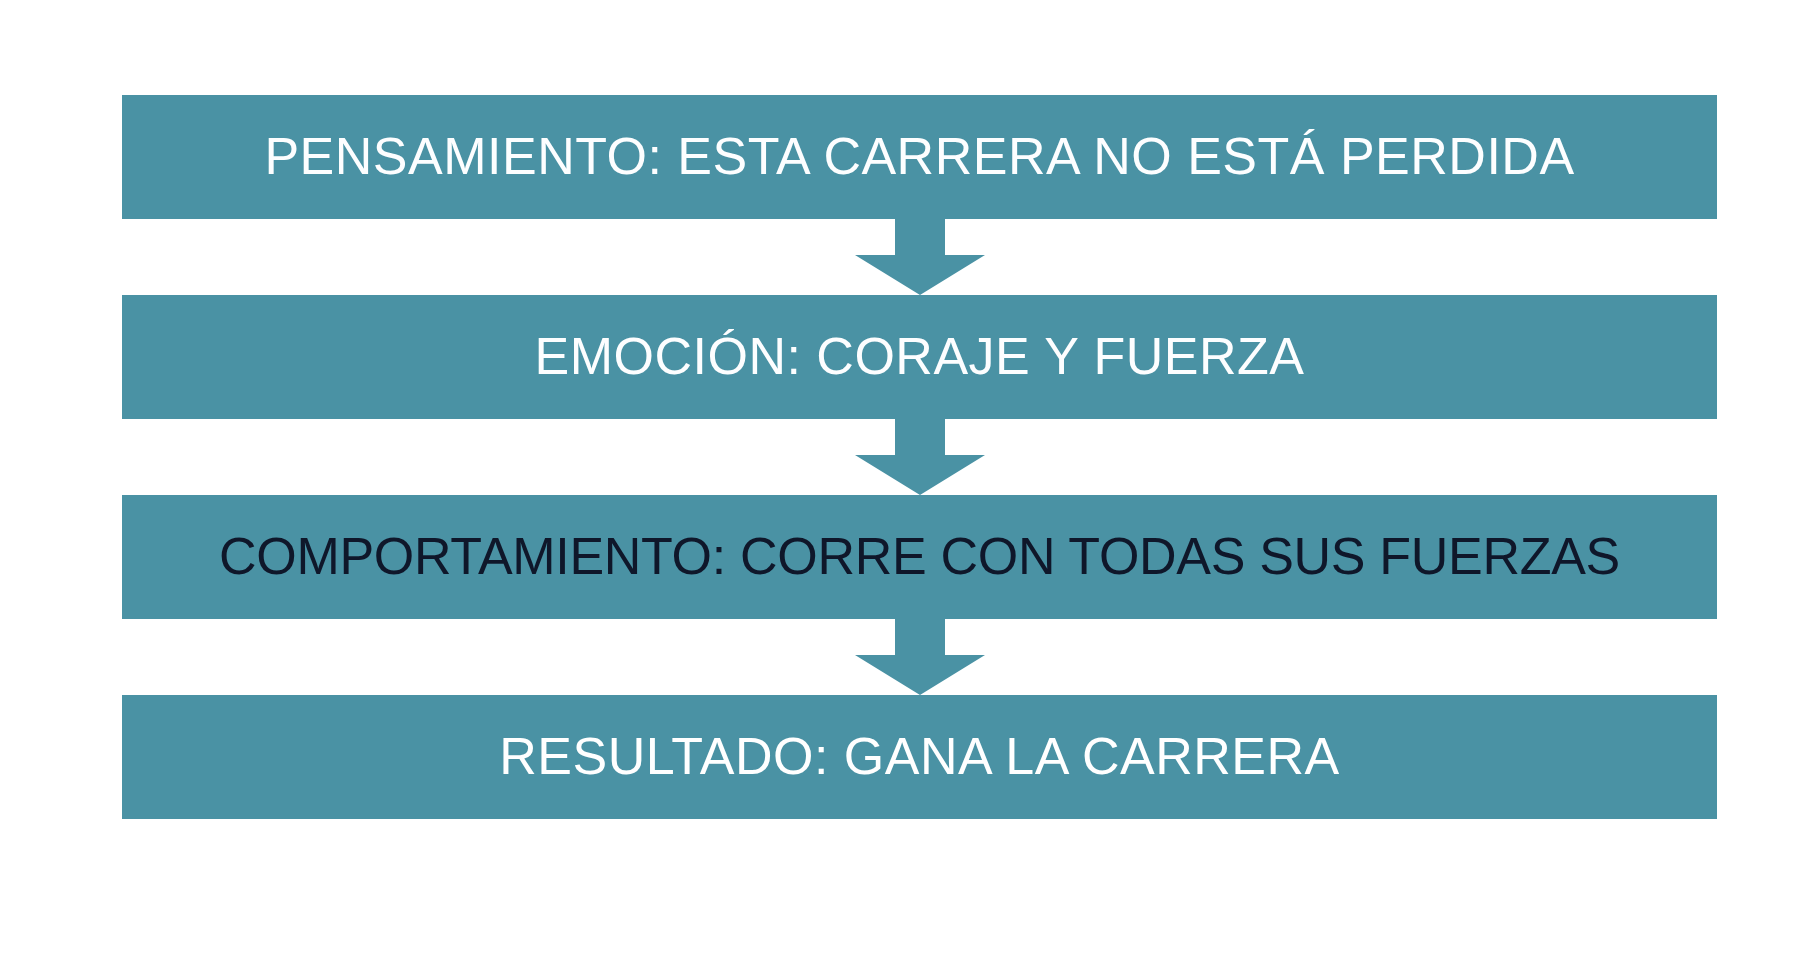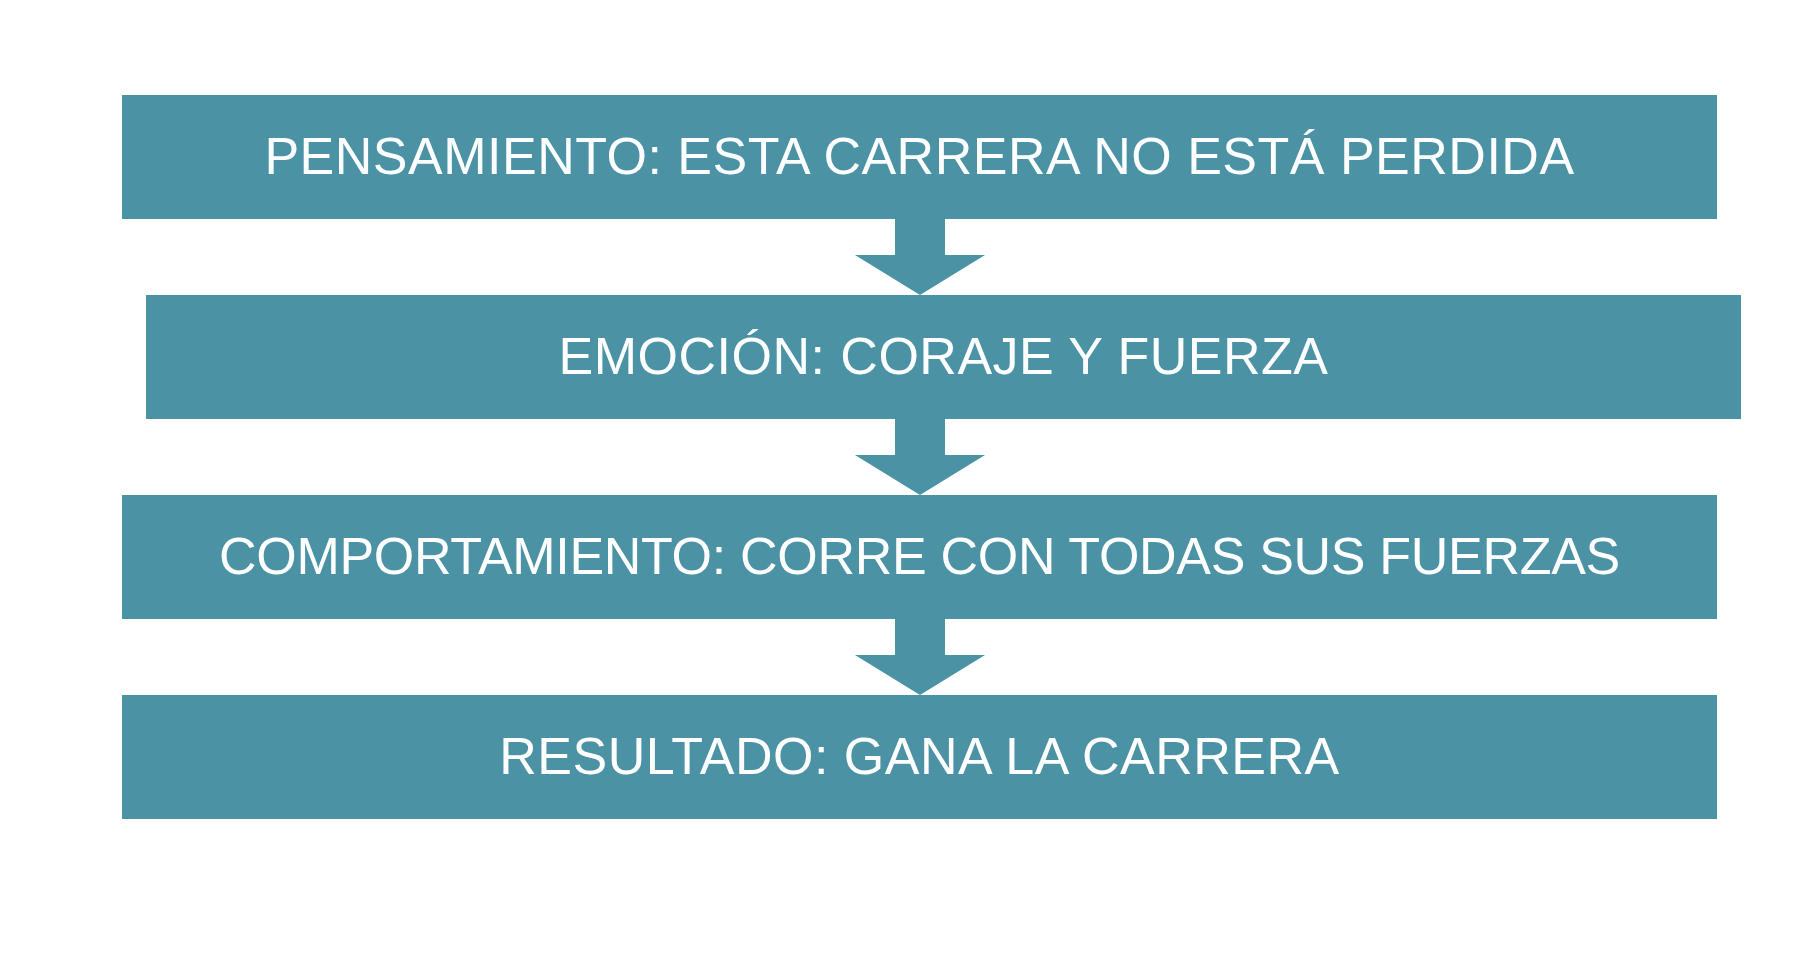--- a/index.html
+++ b/index.html
@@ -71,32 +71,32 @@
     <div class="node" style="background: rgb(74, 146, 164);">
       <span class="node-label" style="color: rgb(253, 254, 255);">PENSAMIENTO: ESTA CARRERA NO ESTÁ PERDIDA</span>
     </div>
 
     <div class="connector">
       <svg class="arrow-svg" width="130" height="76" viewBox="0 0 130 76">
         <polygon points="40,0 90,0 90,36 130,36 65,76 0,36 40,36" fill="#4a92a4"></polygon>
       </svg>
     </div>
 
-    <div class="node" style="background: rgb(74, 146, 164); margin-left: 24px;">
+    <div class="node" style="background: rgb(74, 146, 164);">
       <span class="node-label" style="color: rgb(253, 254, 255);">EMOCIÓN: CORAJE Y FUERZA</span>
     </div>
 
     <div class="connector">
       <svg class="arrow-svg" width="130" height="76" viewBox="0 0 130 76">
         <polygon points="40,0 90,0 90,36 130,36 65,76 0,36 40,36" fill="#4a92a4"></polygon>
       </svg>
     </div>
 
     <div class="node wide" style="background: rgb(74, 146, 164);">
-      <span class="node-label" style="color: #ffffff;">COMPORTAMIENTO: CORRE CON TODAS SUS FUERZAS</span>
+      <span class="node-label" style="color: #0f172a;">COMPORTAMIENTO: CORRE CON TODAS SUS FUERZAS</span>
     </div>
 
     <div class="connector">
       <svg class="arrow-svg" width="130" height="76" viewBox="0 0 130 76">
         <polygon points="40,0 90,0 90,36 130,36 65,76 0,36 40,36" fill="#4a92a4"></polygon>
       </svg>
     </div>
 
     <div class="node" style="background: rgb(74, 146, 164);">
       <span class="node-label" style="color: #ffffff;">RESULTADO: GANA LA CARRERA</span>

